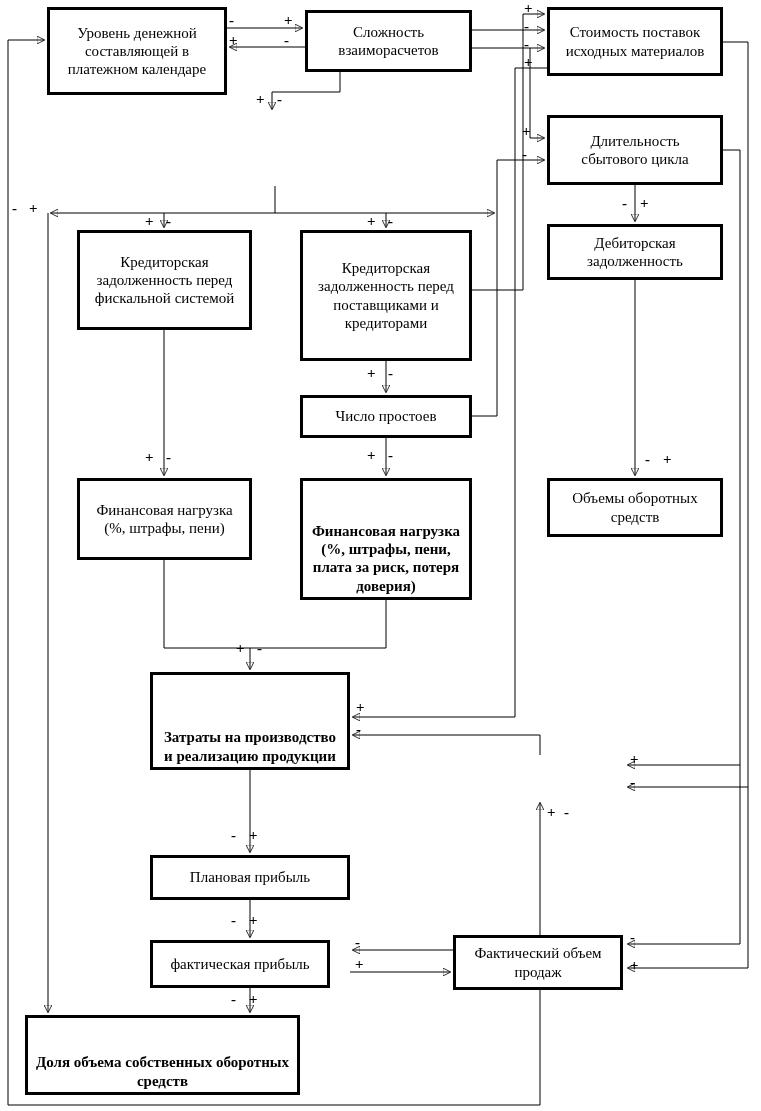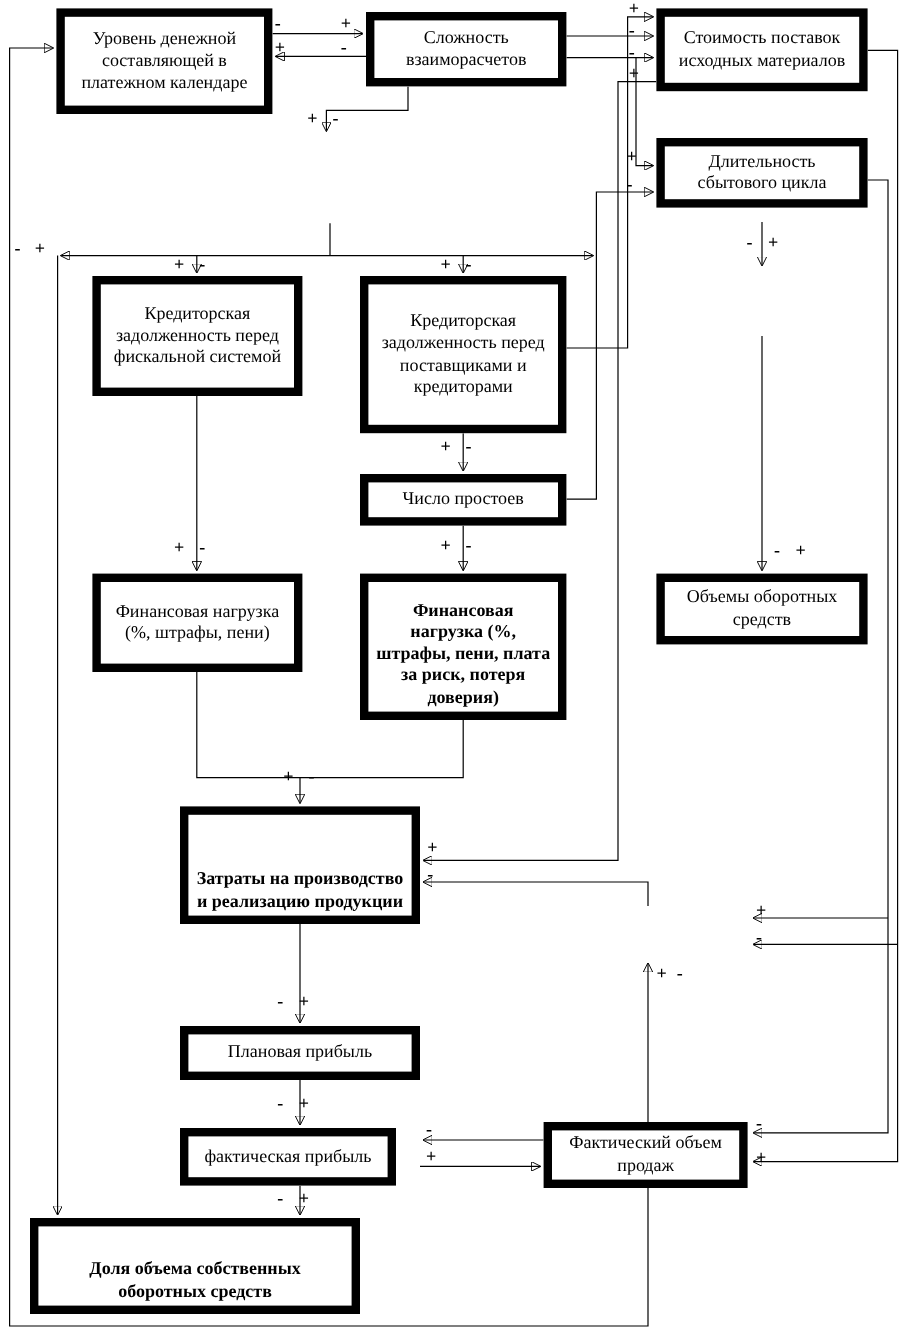--- a/index.html
+++ b/index.html
@@ -3,21 +3,21 @@
 <meta charset="utf-8">
 <style>
   html,body { margin:0; padding:0; background:#fff; }
   .stage {
     position:relative; width:761px; height:1111px; background:#fff;
     font-family:"Liberation Serif", "DejaVu Serif", serif; overflow:hidden;
   }
   svg.wires { position:absolute; left:0; top:0; z-index:1; }
   svg.wires path { stroke:#000; stroke-width:1; fill:none; }
   .node {
-    position:absolute; box-sizing:border-box; border:7px solid #000000; background:#fff;
+    position:absolute; box-sizing:border-box; border:3px solid #000000; background:#fff;
     display:flex; align-items:center; justify-content:center; text-align:center;
     font-size:15px; line-height:1.22; padding:2px 6px; z-index:2; color:#000;
   }
   .node.bold { font-weight:bold;align-items:flex-end; }
   .sign {
     position:absolute; z-index:3; font-size:15px; font-weight:bold; line-height:1; color:#000;
   }
 </style>
 </head>
 <body>
@@ -70,22 +70,25 @@
 
   <div class="node" style="left:47px;top:7px;width:180px;height:88px">
       <span>Уровень денежной составляющей в платежном календаре</span>
     </div>
   <div class="node" style="left:305px;top:10px;width:167px;height:62px">
       <span>Сложность взаиморасчетов</span>
     </div>
   <div class="node" style="left:547px;top:7px;width:176px;height:69px">
       <span>Стоимость поставок исходных материалов</span>
     </div>
-  <div class="node" style="left:547px;top:115px;width:176px;height:58px">
+  <div class="node" style="left:547px;top:115px;width:176px;height:70px">
       <span>Длительность сбытового цикла</span>
+    </div>
+  <div class="node" style="left:547px;top:224px;width:176px;height:56px">
+      <span>Дебиторская задолженность</span>
     </div>
   <div class="node" style="left:77px;top:230px;width:175px;height:100px">
       <span>Кредиторская задолженность перед фискальной системой</span>
     </div>
   <div class="node" style="left:300px;top:230px;width:172px;height:131px">
       <span>Кредиторская задолженность перед поставщиками и кредиторами</span>
     </div>
   <div class="node" style="left:300px;top:395px;width:172px;height:43px">
       <span>Число простоев</span>
     </div>

